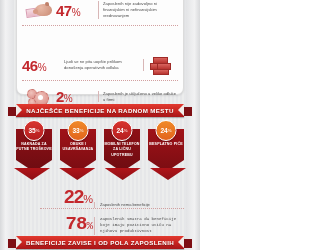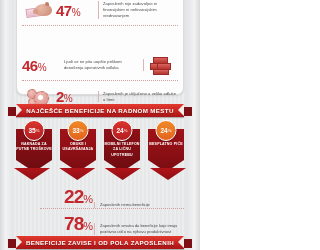--- a/index.html
+++ b/index.html
@@ -160,21 +160,21 @@
   
   .bigstats {
     position: absolute;
     left: 40px; right: 16px; top: 182px;
   }
   .bigrow {
     display: flex; align-items: flex-end;
     height: 26px;
     border-bottom: 1px dotted #d2a0a0;
   }
-  .bigrow:last-child { border-bottom: none; }
+  .bigrow:last-child { border-bottom: none; font-family: Liberation Mono, monospace; }
   .bigpct {
     width: 52px; min-width: 52px;
     text-align: right;
     color: #c3282d;
     font-weight: bold;
     font-size: 19px;
     letter-spacing: -1px;
     white-space: nowrap;
     padding-right: 2px;
   }

